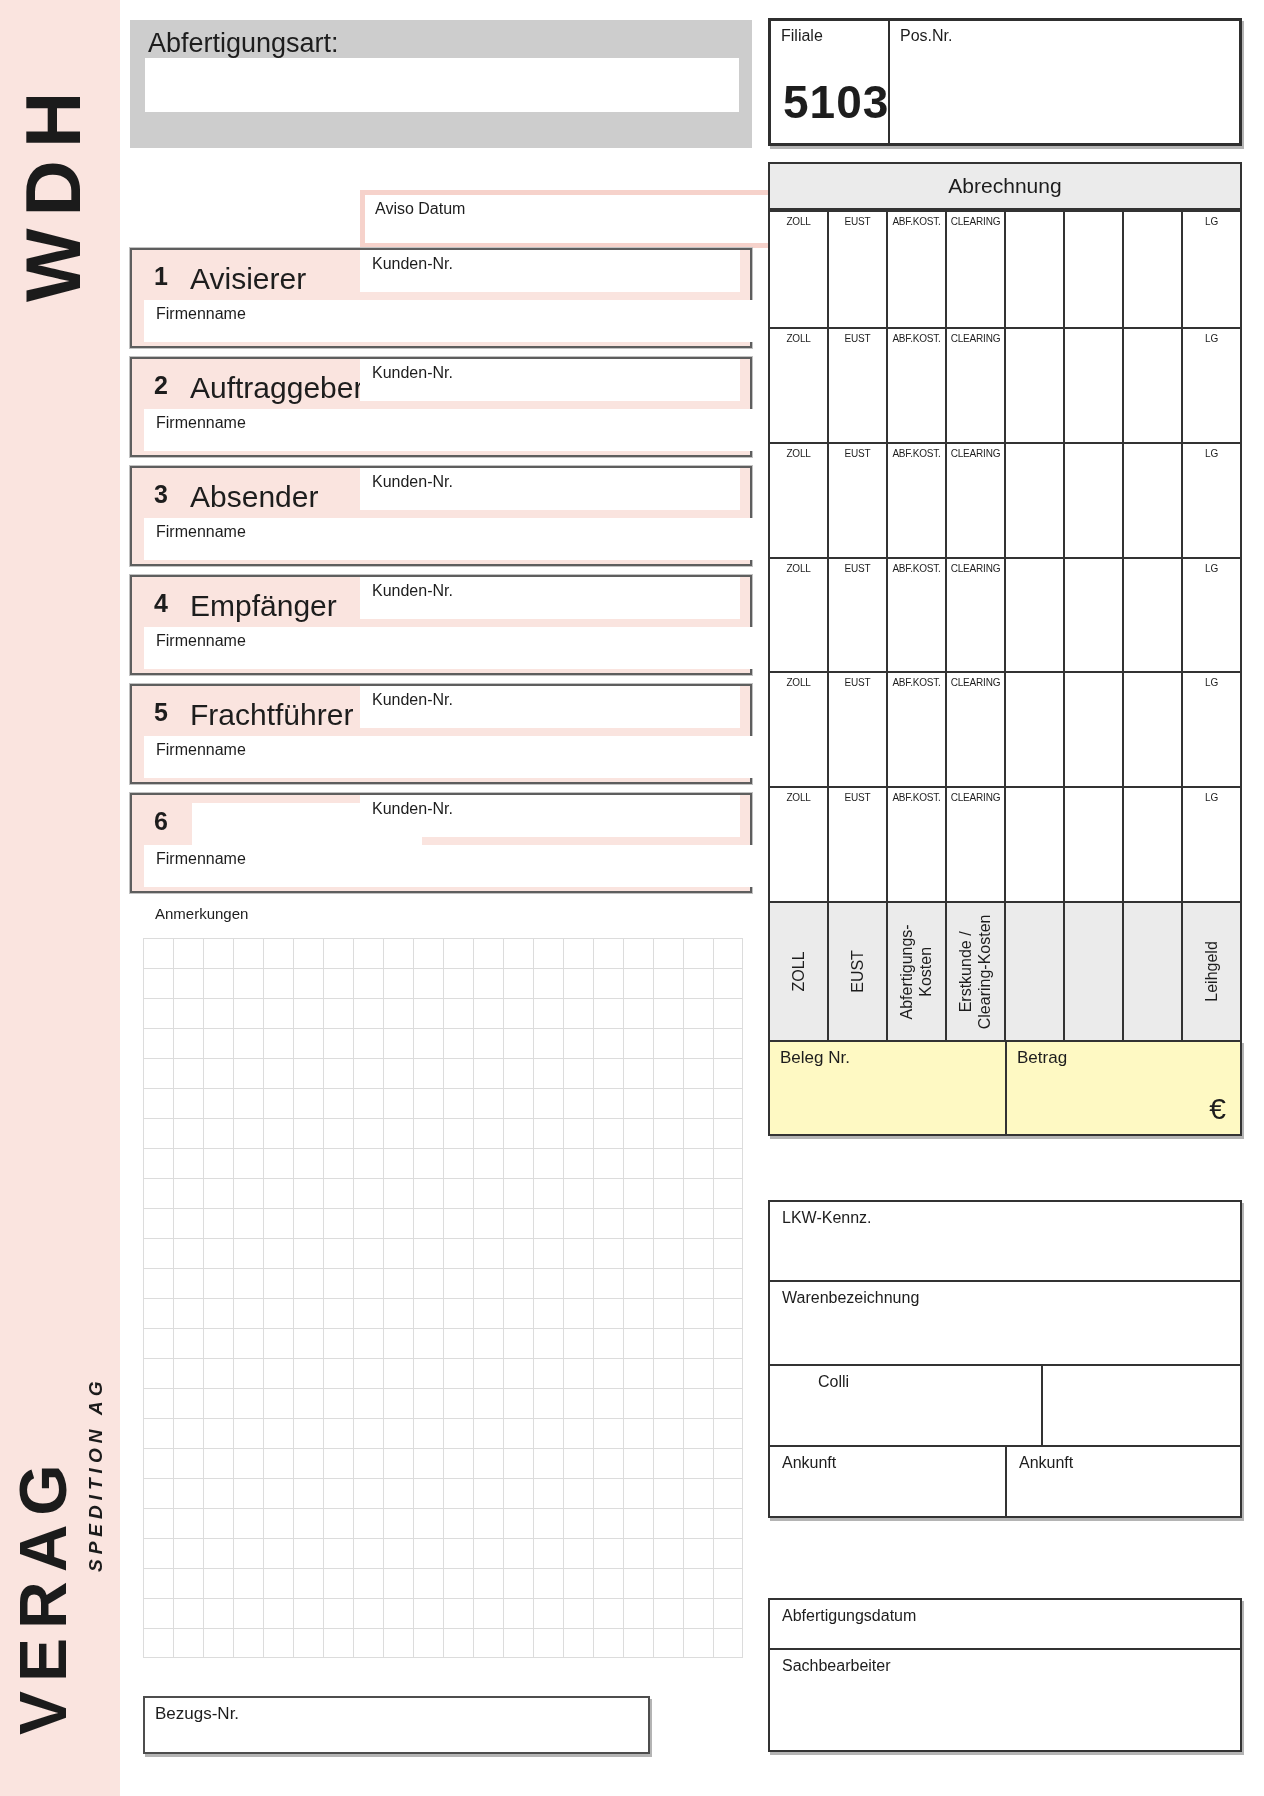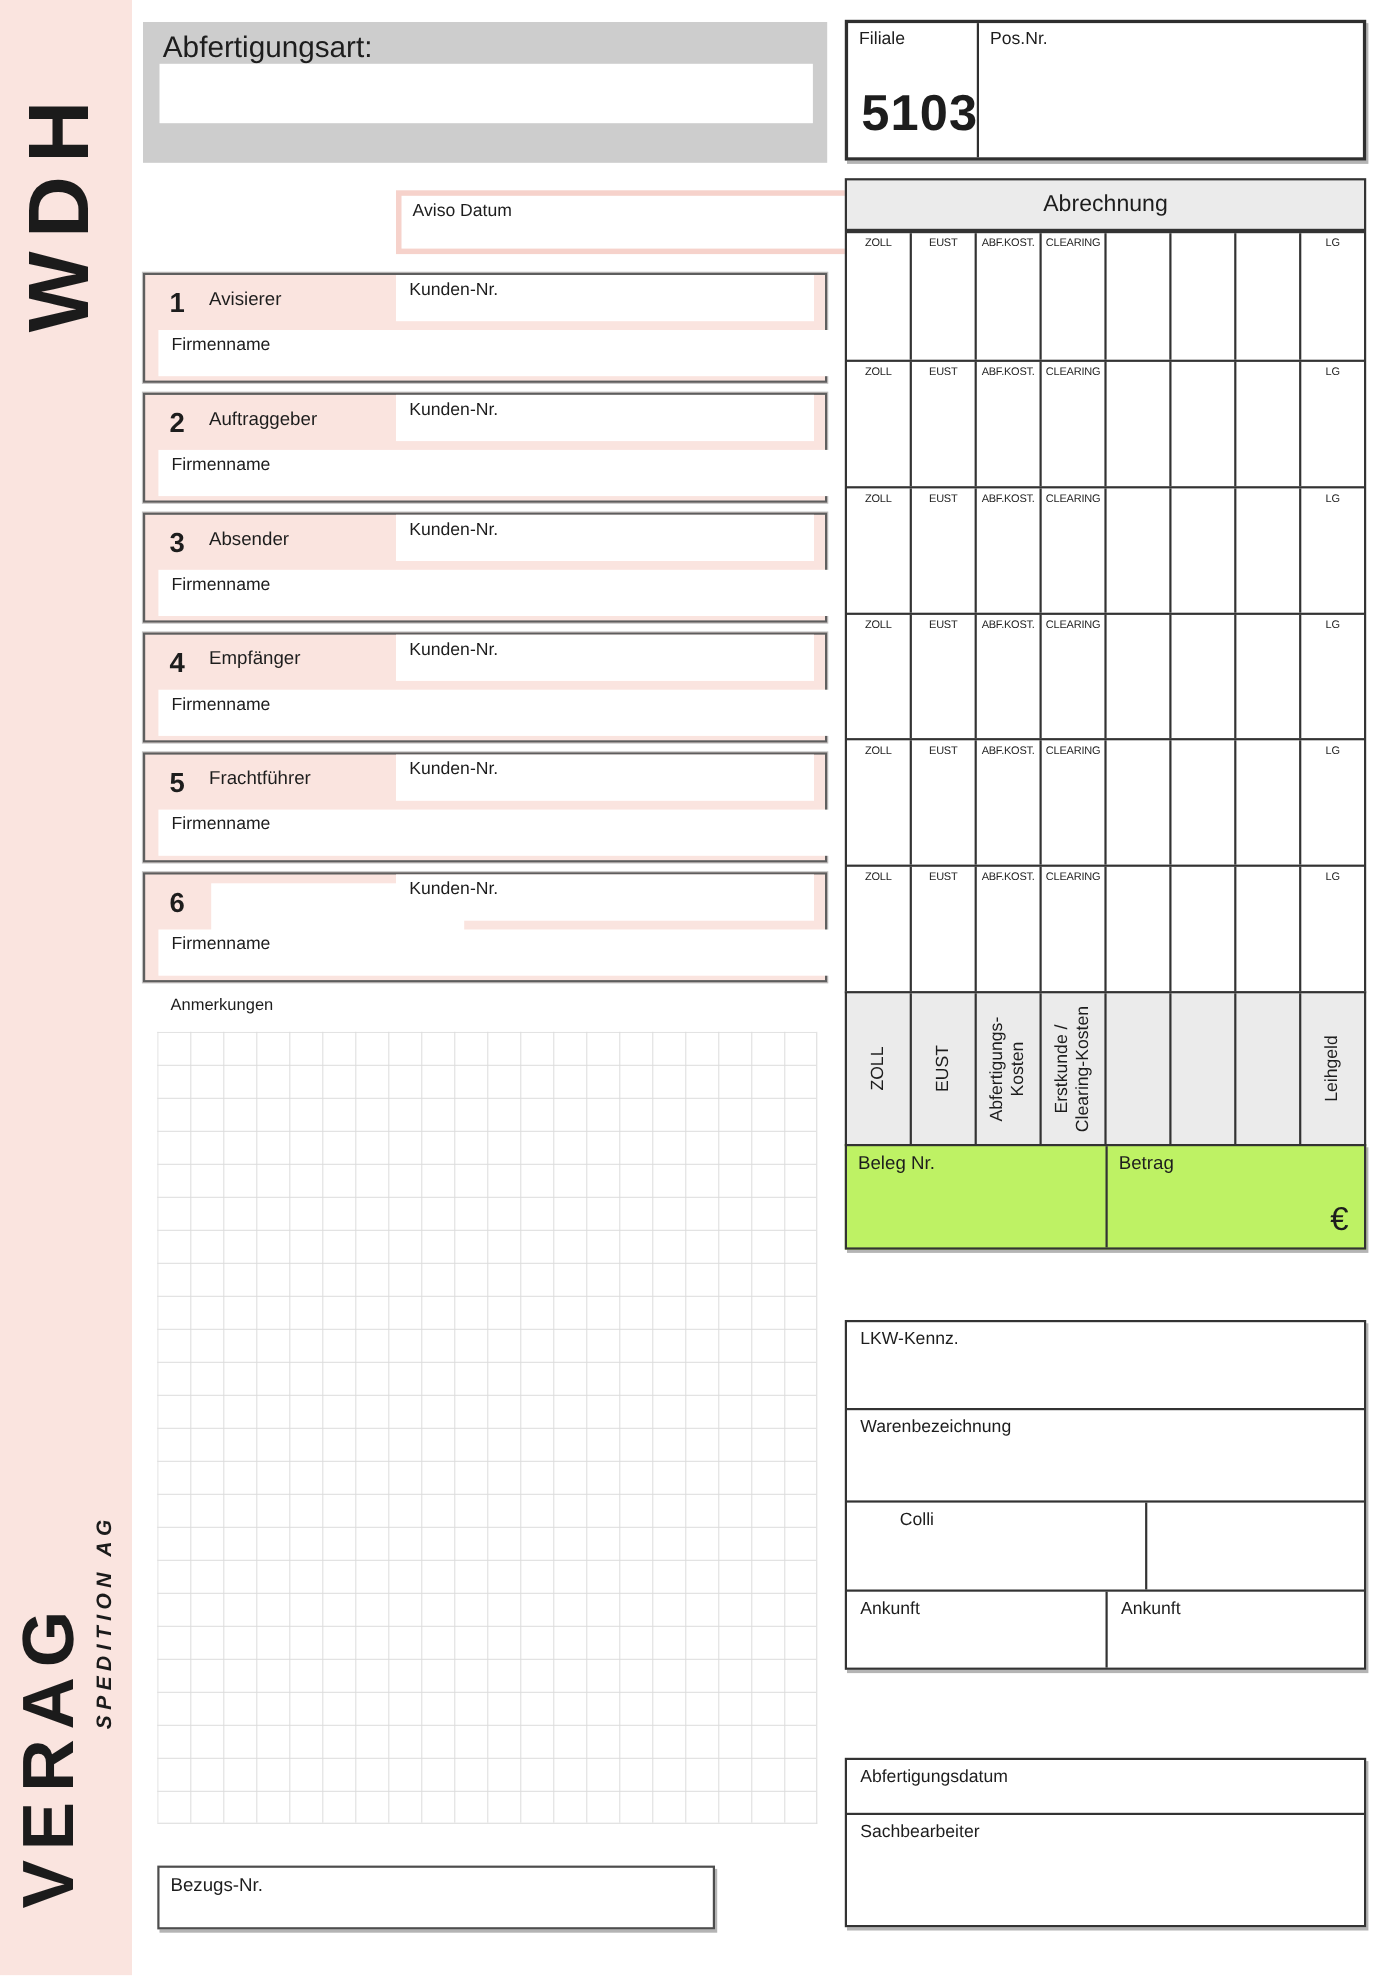--- a/index.html
+++ b/index.html
@@ -21,29 +21,29 @@
   .abf-label{position:absolute;left:18px;top:8px;font-size:27px;}
   .abf-input{position:absolute;left:15px;top:38px;width:594px;height:54px;background:#ffffff;}
   .filiale-box{left:768px;top:18px;width:474px;height:128px;background:#fff;
        border:3px solid #2f2f2f;box-shadow:2px 3px 0 rgba(130,130,130,.6);box-sizing:border-box;display:flex;}
   .filiale-cell{width:117px;border-right:2px solid #2f2f2f;position:relative;}
   .posnr-cell{flex:1;position:relative;}
   .cell-label{position:absolute;left:10px;top:6px;font-size:16px;}
   .filiale-number{position:absolute;left:12px;bottom:14px;font-size:46px;font-weight:bold;letter-spacing:1px;}
 
   
-  .aviso-box{left:360px;top:173px;width:440px;height:58px;background:#fff;
+  .aviso-box{left:360px;top:190px;width:440px;height:58px;background:#fff;
        border:5px solid #f6d2cb;box-sizing:border-box;}
   .aviso-label{position:absolute;left:10px;top:5px;font-size:16px;}
 
   
   .section{left:130px;width:622px;height:100px;background:#fae4df;
        border:2px solid #5e5e5e;box-shadow:0 0 0 1px #c2c2c2;box-sizing:border-box;}
   .sec-num{position:absolute;left:22px;top:12px;font-size:25px;font-weight:bold;}
-  .sec-title{position:absolute;left:58px;top:12px;font-size:17px;}
+  .sec-title{position:absolute;left:58px;top:12px;font-size:30px;}
   .kunden-box{position:absolute;left:228px;top:0;width:380px;height:42px;background:#ffffff;}
   .field-label{position:absolute;left:12px;top:5px;font-size:16px;}
   .firma-box{position:absolute;left:12px;top:50px;width:700px;height:42px;background:#ffffff;}
   .sec6-input{position:absolute;left:60px;top:8px;width:230px;height:48px;background:#ffffff;}
 
   
   .abr-header{left:768px;top:162px;width:474px;height:48px;background:#ebebeb;
        border:2px solid #333;box-sizing:border-box;display:flex;align-items:center;justify-content:center;
        font-size:21px;text-align:right;}
   .abr-table{left:768px;top:210px;width:474px;height:693px;border:2px solid #333;box-sizing:border-box;
@@ -52,21 +52,21 @@
   .abr-row + .abr-row{border-top:2px solid #333;}
   .abr-cell{flex:1;display:flex;justify-content:center;align-items:flex-start;padding-top:4px;box-sizing:border-box;}
   .abr-cell + .abr-cell{border-left:2px solid #333;}
   .abr-cell-label{font-size:10px;letter-spacing:-0.2px;white-space:nowrap;}
   .rot-row{left:768px;top:901px;width:474px;height:141px;border:2px solid #333;box-sizing:border-box;display:flex;background:#ebebeb;}
   .rot-cell{flex:1;position:relative;display:flex;align-items:center;justify-content:center;overflow:hidden;}
   .rot-cell + .rot-cell{border-left:2px solid #333;}
   .rot-text{transform:rotate(-90deg);width:130px;text-align:center;font-size:16px;line-height:1.18;
        white-space:pre-line;flex:none;}
   .beleg-row{left:768px;top:1040px;width:474px;height:96px;border:2px solid #333;box-sizing:border-box;
-       display:flex;background:#bef264;box-shadow:2px 3px 0 rgba(130,130,130,.6);}
+       display:flex;background:#fef9c3;box-shadow:2px 3px 0 rgba(130,130,130,.6);}
   .beleg-cell{width:235px;border-right:2px solid #333;position:relative;}
   .betrag-cell{flex:1;position:relative;}
   .big-label{position:absolute;left:10px;top:6px;font-size:17px;}
   .euro{position:absolute;right:14px;bottom:8px;font-size:30px;}
 
   
   .anm-label{left:155px;top:905px;font-size:15px;}
   .anm-grid{left:143px;top:938px;width:600px;height:720px;box-sizing:border-box;
        border-right:1px solid #dcdcdc;border-bottom:1px solid #dcdcdc;
        background-image:linear-gradient(to right,#dcdcdc 1px,transparent 1px),

